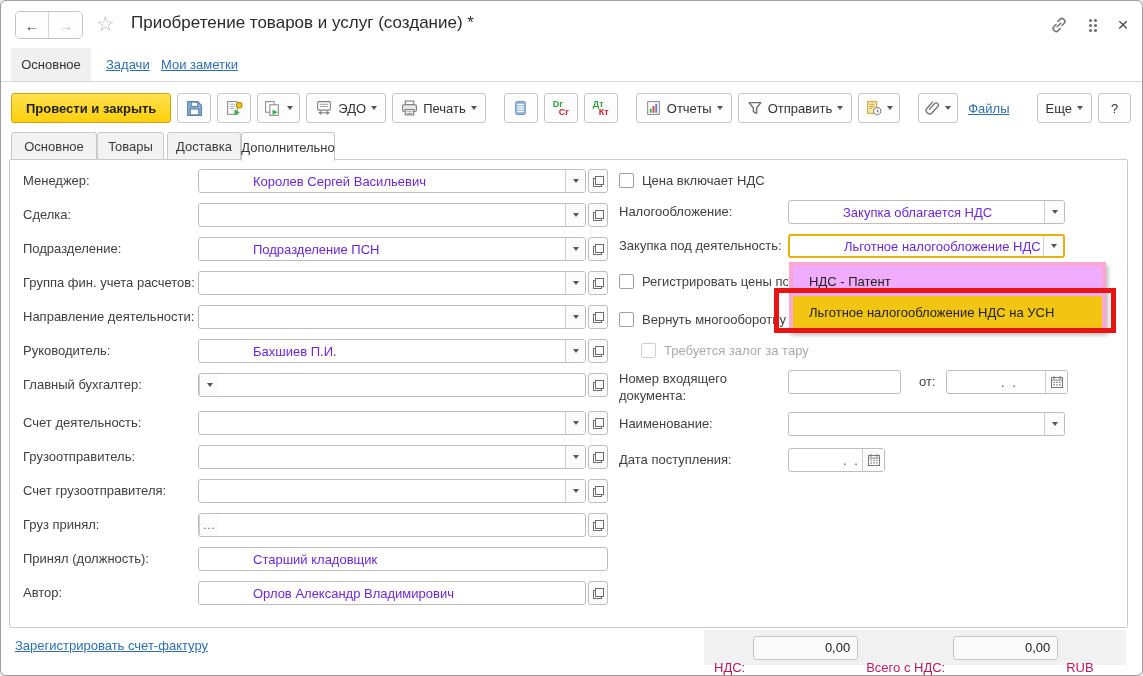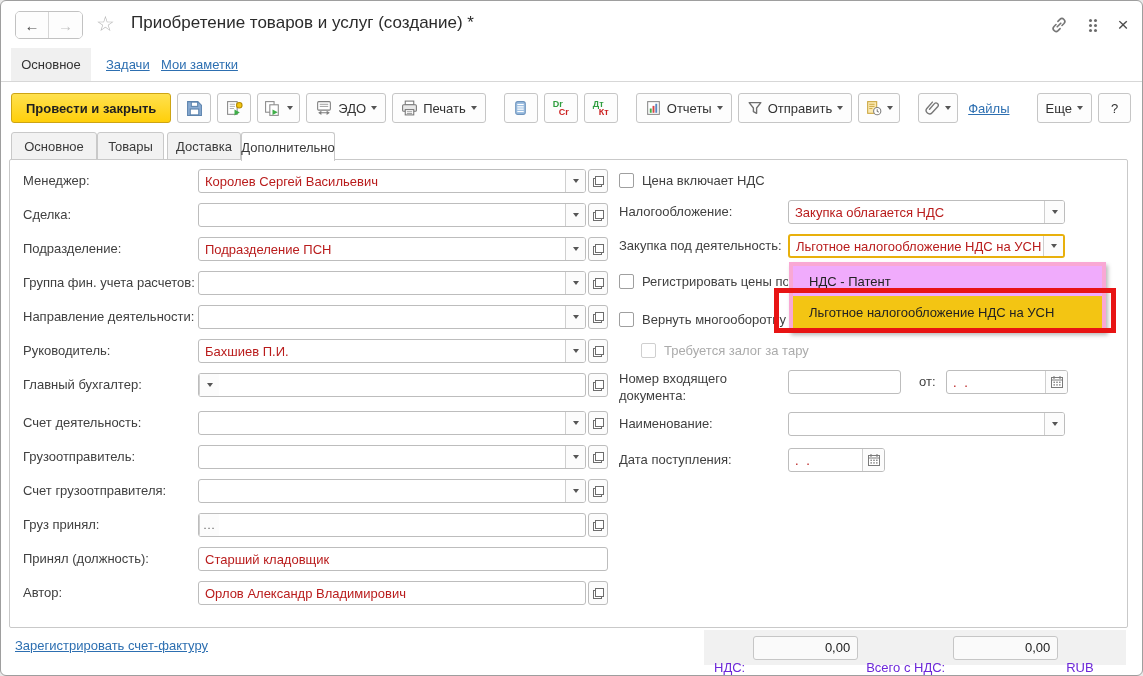--- a/index.html
+++ b/index.html
@@ -38,21 +38,21 @@
   .txticon .r{color:#cc2222;display:block;margin-left:6px;}
   .push{margin-left:auto;}
   
   .doctab{position:absolute;top:131px;height:28px;border:1px solid #c9c9c9;border-radius:3px 3px 0 0;background:#f2f2f2;display:flex;align-items:center;justify-content:center;color:#3a3a3a;cursor:pointer;}
   .doctab.active{background:#fff;height:29px;border-bottom:none;z-index:5;}
   .panel{position:absolute;left:8px;top:158px;width:1119px;height:469px;border:1px solid #c9c9c9;background:#fff;border-radius:2px;}
   
   .lbl{position:absolute;height:24px;line-height:24px;color:#404040;white-space:nowrap;}
   .lbl2{position:absolute;color:#404040;line-height:17px;}
   .fld{position:absolute;height:24px;border:1px solid #bdbdbd;border-radius:3px;background:#fff;display:flex;align-items:stretch;overflow:hidden;}
-  .fld .val{flex:1;display:flex;align-items:center;padding:0 6px;color:#b91c1c;white-space:nowrap;overflow:hidden;}
+  .fld .val{flex:1;display:flex;align-items:center;padding:0 6px;color:#6d28d9;white-space:nowrap;overflow:hidden;margin-left:48px;}
   .fld .btn{width:20px;border-left:1px solid #cfcfcf;display:flex;align-items:center;justify-content:center;background:#fcfcfc;cursor:pointer;}
   .fld.focused{border:2px solid #e8b00c;}
   .caret{width:1px;height:15px;background:#111;margin-left:1px;}
   .openbtn{position:absolute;width:20px;height:24px;border:1px solid #bdbdbd;border-radius:3px;background:#fcfcfc;display:flex;align-items:center;justify-content:center;cursor:pointer;padding:0;}
   .glyph-open{position:relative;width:11px;height:11px;display:inline-block;}
   .glyph-open::before{content:"";position:absolute;left:0;bottom:0;width:7px;height:7px;border:1px solid #6d6d6d;background:#fff;}
   .glyph-open::after{content:"";position:absolute;right:0;top:0;width:7px;height:7px;border:1px solid #6d6d6d;background:#fff;}
   .ellipsis{font-size:11px;color:#555;letter-spacing:1px;line-height:10px;}
   .cb{position:absolute;width:15px;height:15px;border:1px solid #9f9f9f;border-radius:2px;background:#fff;cursor:pointer;}
   .cb.disabled{border-color:#cfcfcf;cursor:default;}
@@ -62,21 +62,21 @@
   
   .popup{position:absolute;left:788px;top:261px;width:317px;background:#f0abfc;border:4px solid #f9a8d4;box-shadow:2px 3px 4px rgba(0,0,0,.28);z-index:30;}
   .popup .item{height:30px;display:flex;align-items:center;padding:0 16px;color:#222;cursor:pointer;white-space:nowrap;}
   .popup .item.hl{height:32px;background:#f3c513;}
   .sliver{position:absolute;left:788px;top:322px;width:242px;height:7px;border:1px solid #b9b9b9;border-bottom:none;border-radius:4px 4px 0 0;background:#fff;z-index:25;}
   .sliver i{position:absolute;top:0;width:1px;height:7px;background:#b9b9b9;}
   .redbox{position:absolute;left:773px;top:287px;width:342px;height:45px;border:5px solid #e81414;z-index:40;pointer-events:none;}
   
   .footlink{position:absolute;left:14px;top:637px;color:#2d6fb1;text-decoration:underline;cursor:pointer;background:none;border:none;font-size:13px;font-family:inherit;padding:0;}
   .totals{position:absolute;left:703px;top:629px;width:422px;height:35px;background:#f1f1f1;display:flex;align-items:center;padding:0 10px;gap:8px;}
-  .totals .tl{color:#6d28d9;white-space:nowrap;margin-top:39px;}
+  .totals .tl{color:#be185d;white-space:nowrap;margin-top:39px;}
   .tfld{width:105px;height:24px;border:1px solid #c6c6c6;border-radius:3px;background:#fafafa;display:flex;align-items:center;justify-content:flex-end;padding:0 7px;color:#222;}
   .calbtn{width:22px;border-left:1px solid #cfcfcf;display:flex;align-items:center;justify-content:center;background:#fcfcfc;cursor:pointer;}
 </style>
 </head>
 <body>
 
 <div class="window">
 
   <div class="navgroup">
     <button class="back">←</button>

